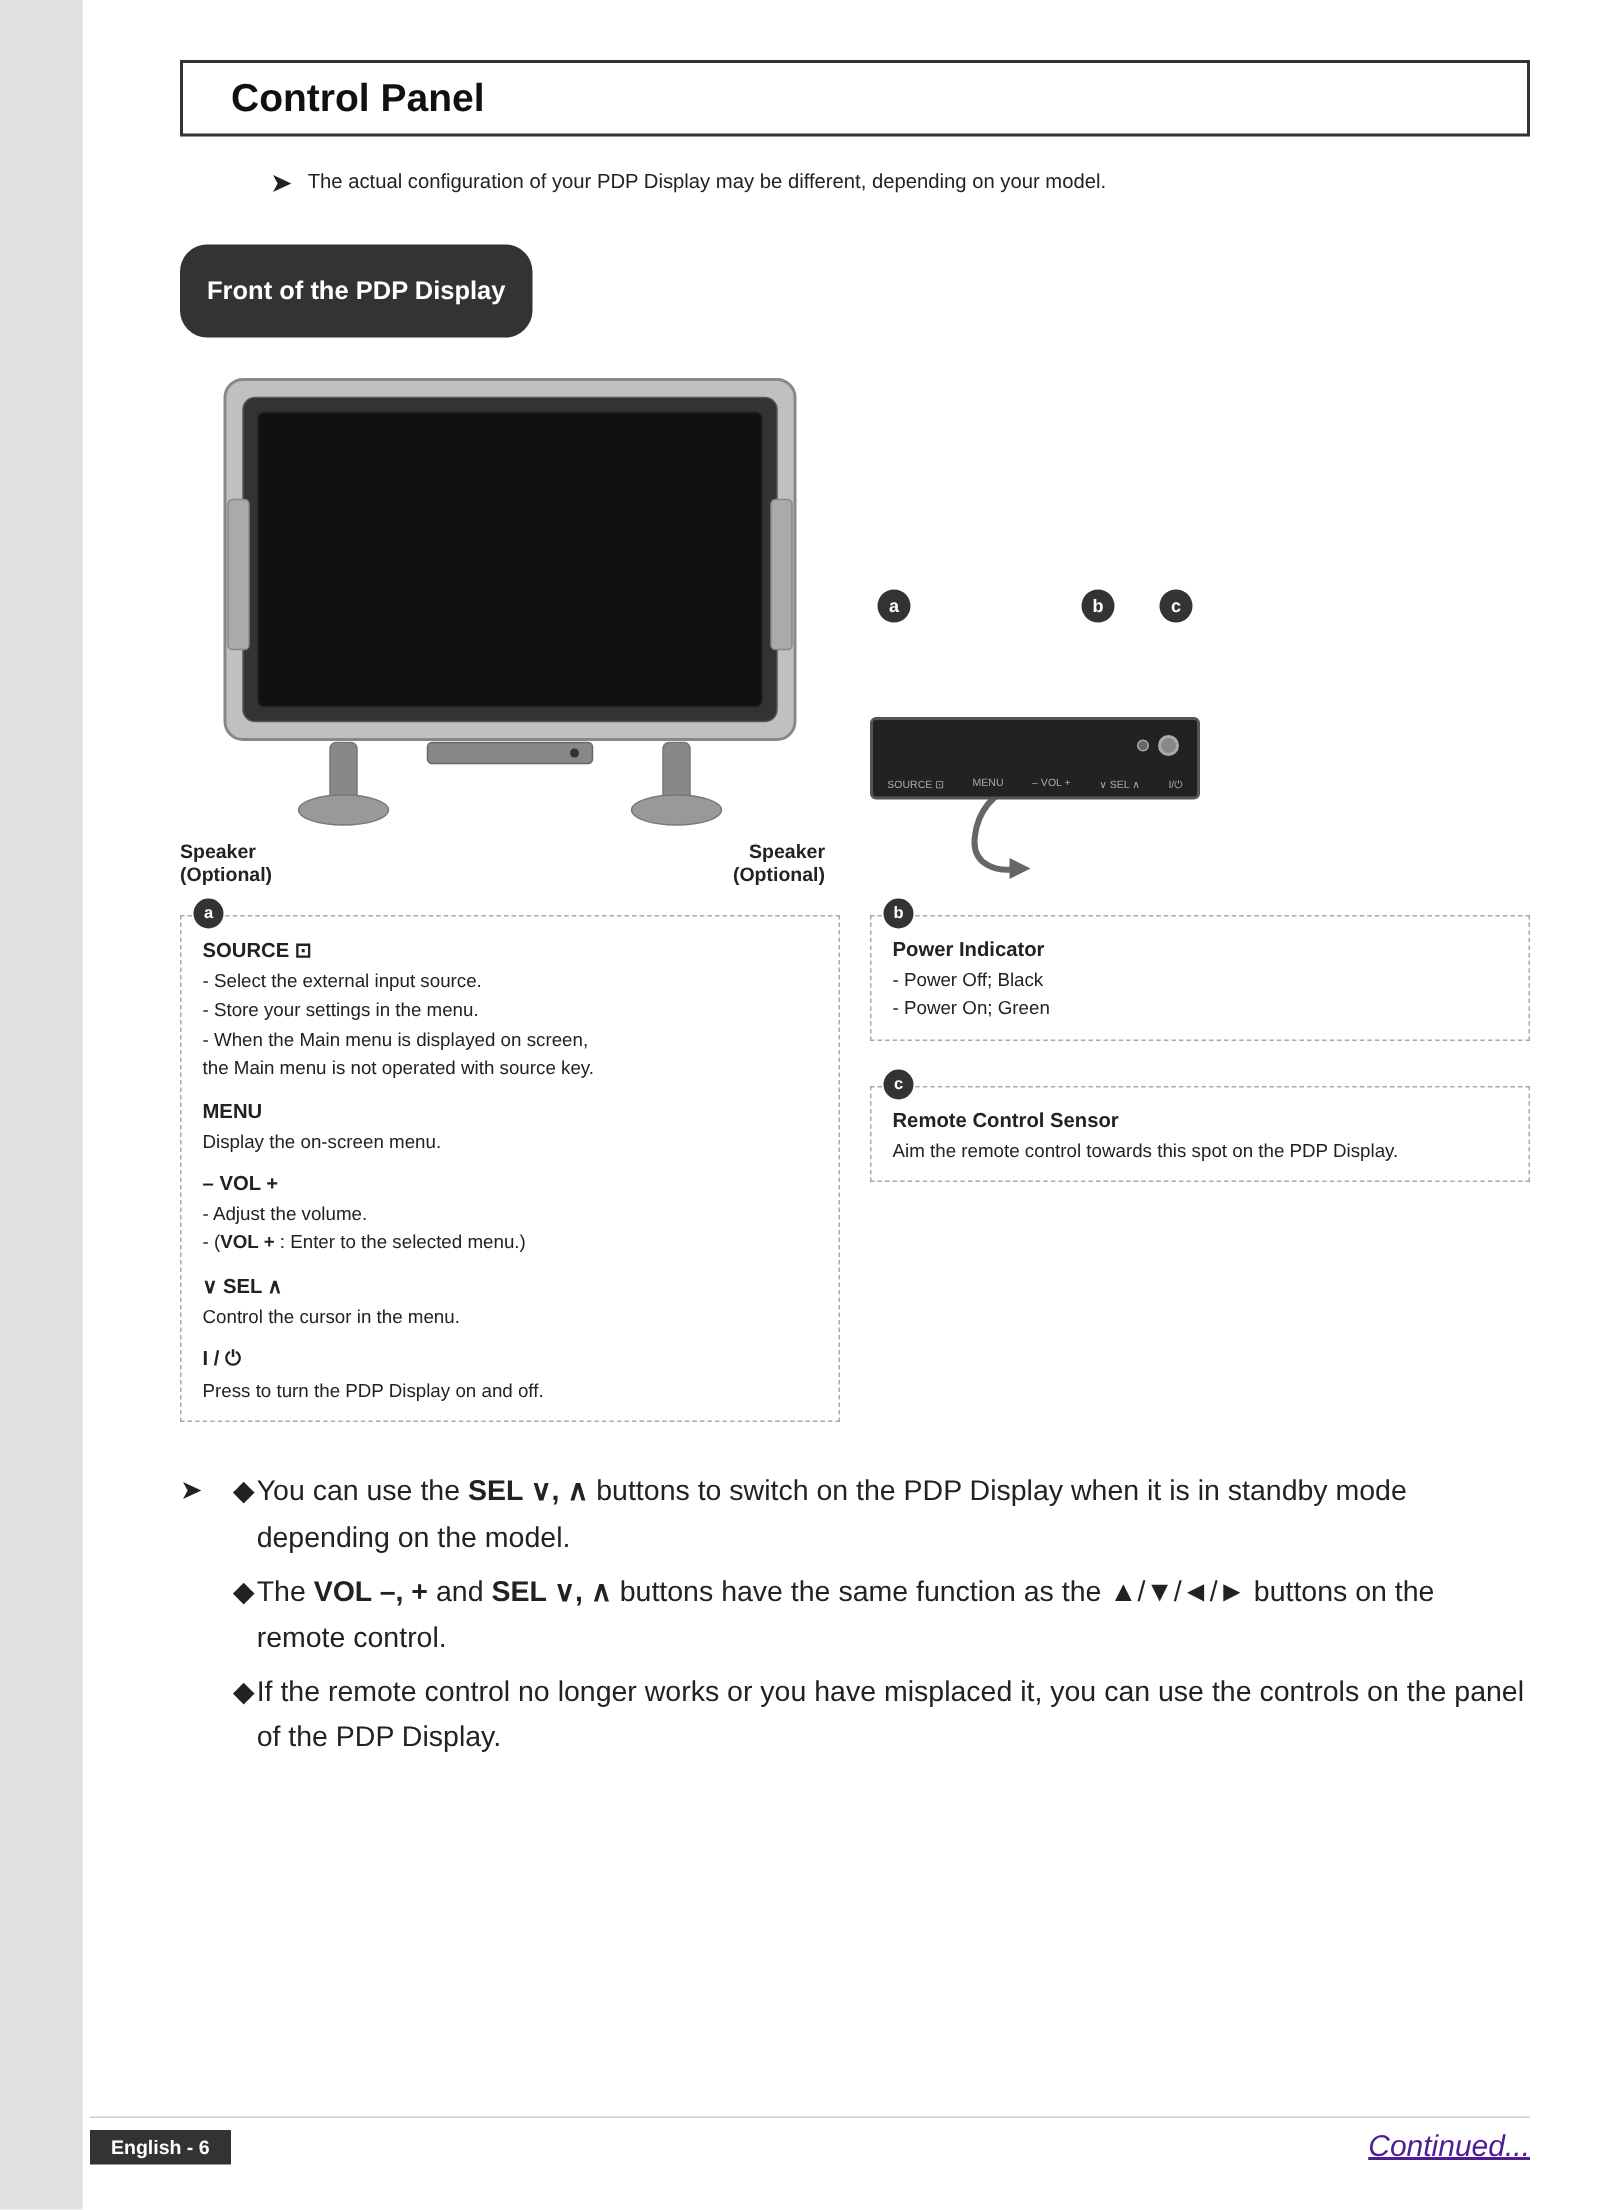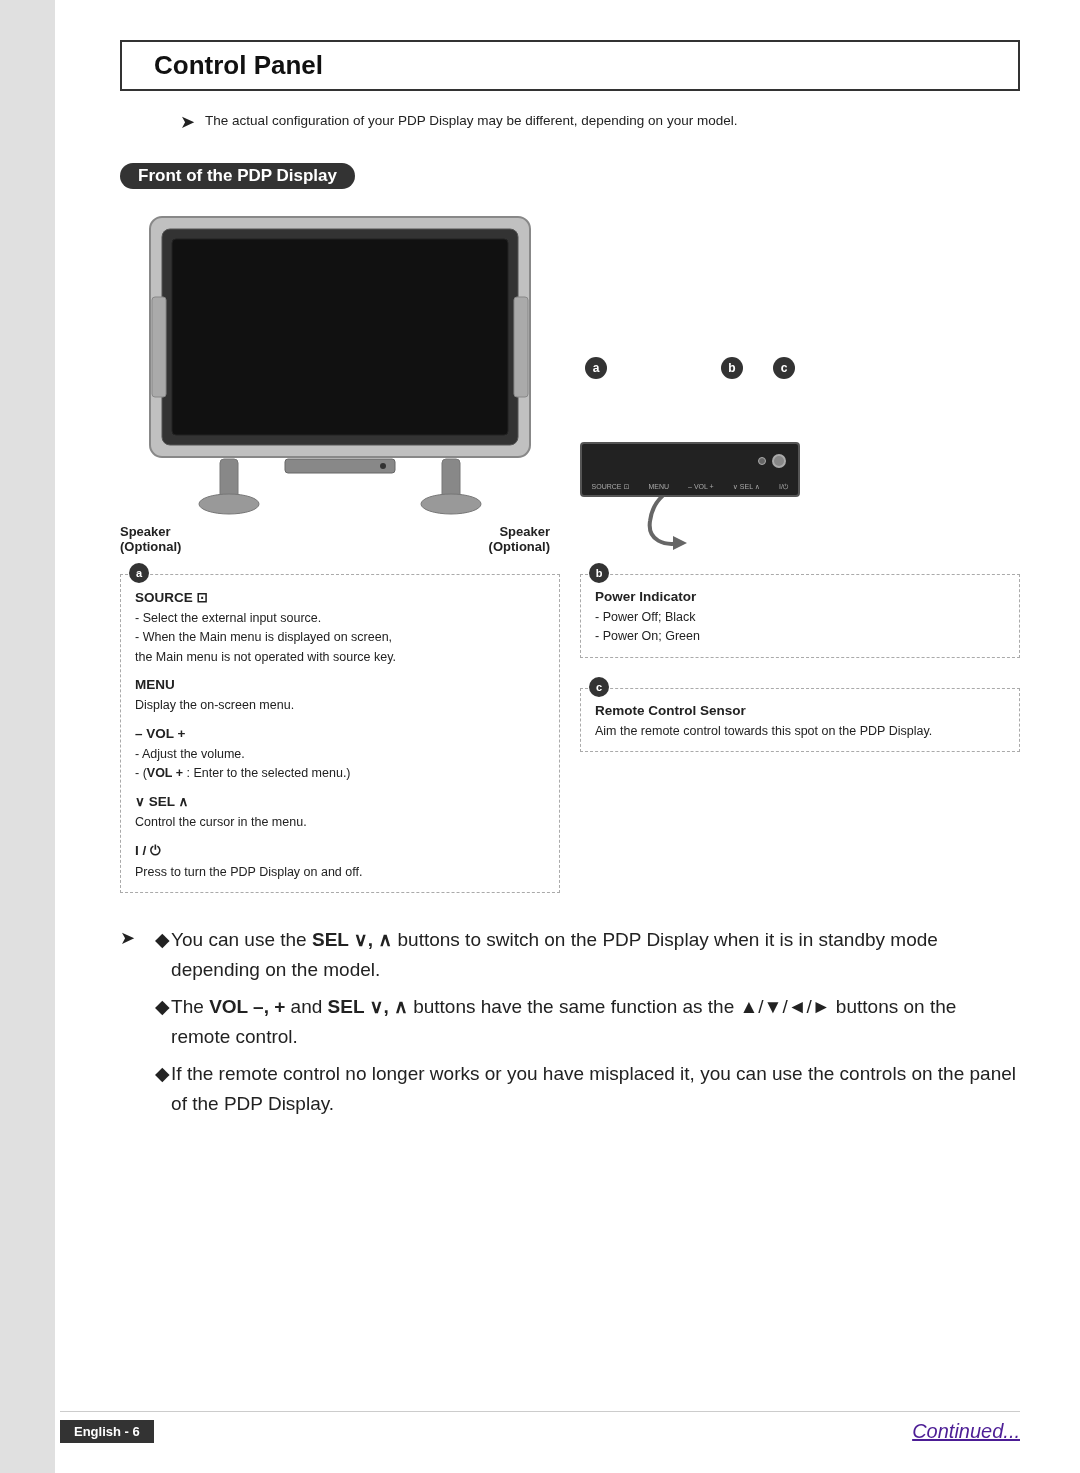--- a/index.html
+++ b/index.html
@@ -64,21 +64,21 @@
     }
     .intro-note p {
       font-size: 13.5px;
       line-height: 1.5;
     }
 
     
     .section-header {
       background: #333;
       color: #fff;
-      padding: 3px 18px;
+      padding: 21px 18px;
       font-size: 17px;
       font-weight: bold;
       border-radius: 18px;
       display: inline-block;
       margin-bottom: 18px;
     }
 
     .speaker-labels {
       display: flex;
       justify-content: space-between;
@@ -376,20 +376,21 @@
 
     
     <div class="desc-section">
 
       <div class="desc-left">
         <div class="desc-box">
           <div class="box-label">a</div>
           <h3><span class="bold">SOURCE</span> ⊡</h3>
           <ul>
             <li>Select the external input source.</li>
+            <li>Store your settings in the menu.</li>
             <li>When the Main menu is displayed on screen,<br>the Main menu is not operated with source key.</li>
           </ul>
 
           <h3 style="margin-top:10px;"><span class="bold">MENU</span></h3>
           <p>Display the on-screen menu.</p>
 
           <h3 style="margin-top:10px;"><span class="bold">– VOL +</span></h3>
           <ul>
             <li>Adjust the volume.</li>
             <li>(<span class="bold">VOL +</span> : Enter to the selected menu.)</li>

